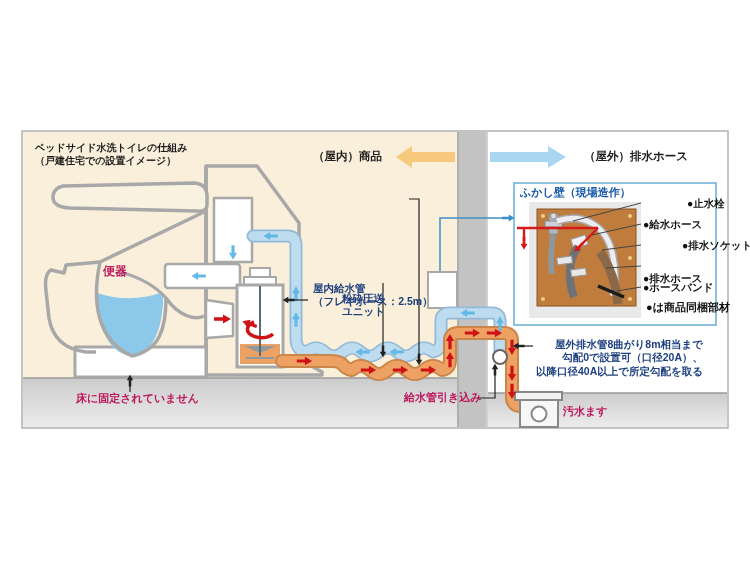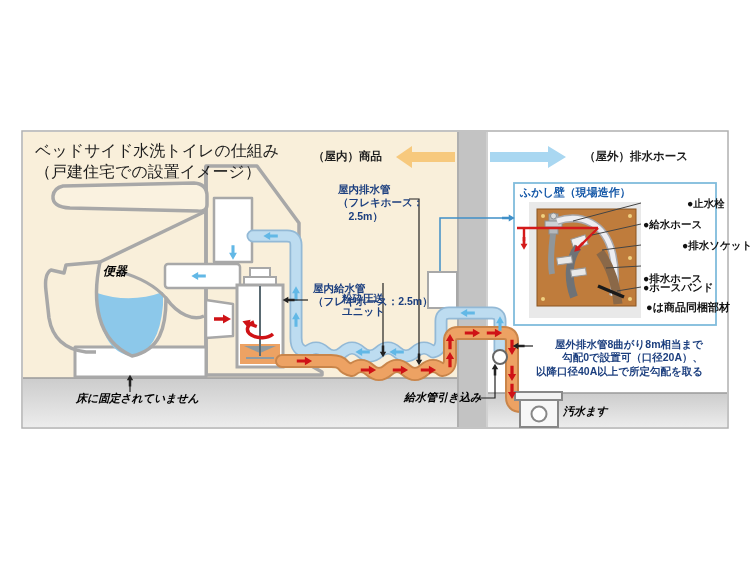--- a/index.html
+++ b/index.html
@@ -1,24 +1,24 @@
 <!DOCTYPE html>
 <html><head>
 <meta charset="utf-8">
 <style>
   html,body{margin:0;padding:0;background:#fff;}
   #stage{position:relative;width:750px;height:563px;background:#fff;overflow:hidden;
          font-family:"Liberation Sans","DejaVu Sans",sans-serif;}
   #art{position:absolute;left:0;top:0;}
   .lbl{position:absolute;white-space:nowrap;line-height:1.18;}
   .pre{white-space:pre-line;}
-  .ttl{font-size:16px;font-weight:normal;color:#1c1c1c;line-height:1.3;}
+  .ttl{font-size:10px;font-weight:bold;color:#1c1c1c;line-height:1.3;}
   .zone{font-size:11.5px;font-weight:bold;color:#1c1c1c;}
   .navy{font-size:10.5px;font-weight:bold;color:#1c3f7f;line-height:1.27;}
-  .blue{font-size:11px;font-weight:bold;color:#000000;font-style:italic;}
+  .blue{font-size:11px;font-weight:bold;color:#be185d;}
   .panel-title{font-size:11px;font-weight:bold;color:#1558a8;}
   .part{font-size:10.5px;font-weight:bold;color:#111;}
   .foot{font-size:11px;font-weight:bold;color:#111;}
   .rednote{font-size:9.5px;font-weight:bold;color:#e01515;line-height:1.3;
            text-shadow:0 0 2px #ffe860,0 0 3px #ffe860,1px 1px 2px #ffe860;}
 </style>
 </head>
 <body>
 
 <div id="stage">
@@ -214,23 +214,20 @@
       <use href="#arrow" transform="translate(508,218) scale(0.75)" fill="#4090c8"></use>
     </g>
   </svg>
 
   <div class="lbl ttl pre" style="left:35px;top:141px;">ベッドサイド水洗トイレの仕組み
 （戸建住宅での設置イメージ）</div>
 
   <div class="lbl zone" style="left:313px;top:150px;">（屋内）商品</div>
   <div class="lbl zone" style="left:584px;top:150px;">（屋外）排水ホース</div>
 
-  <div class="lbl navy pre" style="left:338px;top:183px;">屋内排水管
-（フレキホース：
-　2.5m）</div>
   <div class="lbl navy pre" style="left:313px;top:243px;margin-top:39px;">屋内給水管
 （フレキホース：2.5m）</div>
   <div class="lbl navy pre" style="left:311px;top:292px;margin-left:31px;">粉砕圧送
 ユニット</div>
 
   <div class="lbl blue" style="left:103px;top:264px;font-size:12px;">便器</div>
   <div class="lbl blue" style="left:76px;top:392px;">床に固定されていません</div>
   <div class="lbl blue" style="left:404px;top:391px;">給水管引き込み</div>
   <div class="lbl navy pre" style="left:536px;top:338px;font-size:10.5px;text-align:right;">屋外排水管8曲がり8m相当まで
 勾配0で設置可（口径20A）、

